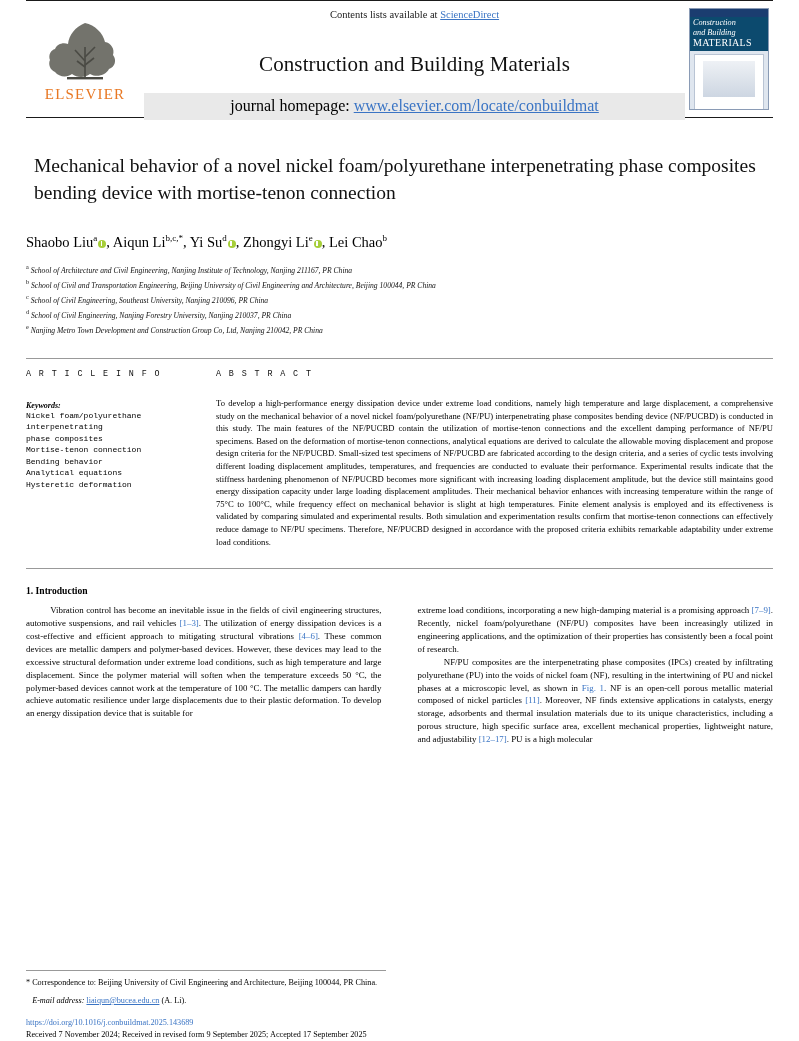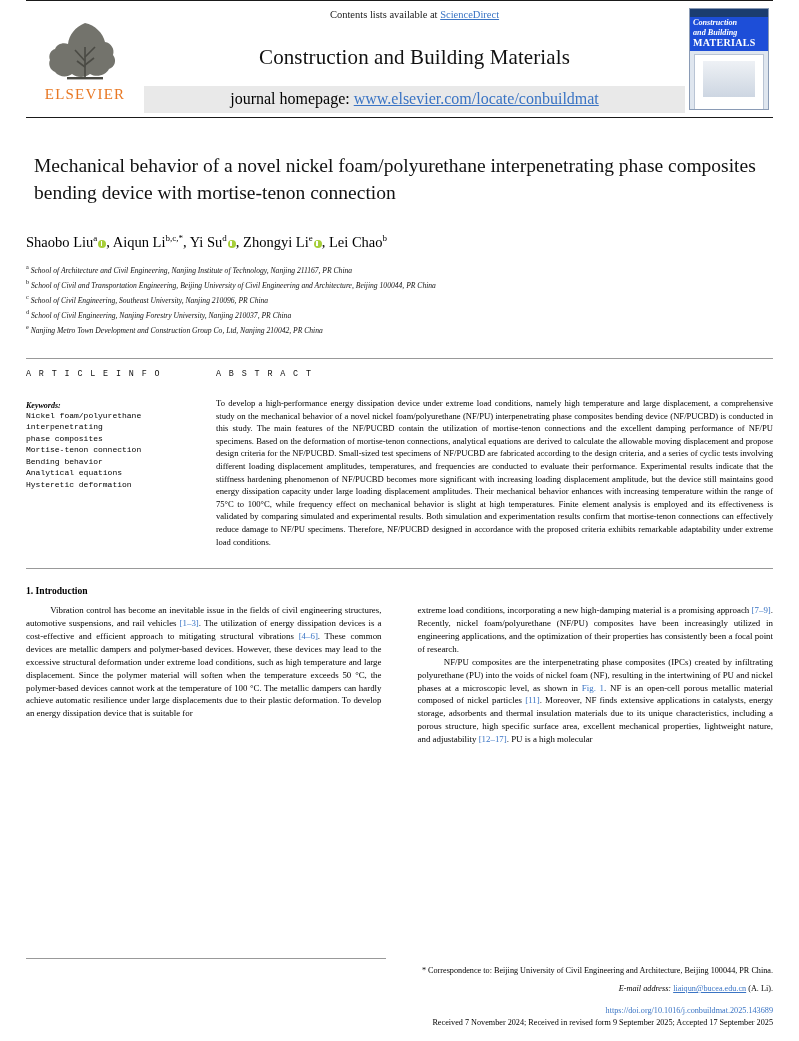--- a/index.html
+++ b/index.html
@@ -68,21 +68,21 @@
     justify-content: flex-start;
     padding-top: 8px;
   }
   .contents-line {
     font-size: 10.5px;
     color: #1a1a1a;
   }
   .contents-line .sd-link { color: #3a74c4; }
   .journal-title {
     font-size: 21px;
-    margin-top: 25px;
+    margin-top: 32px;
     color: #111;
     letter-spacing: 0.1px;
   }
   .homepage-bar {
     margin-top: 16px;
     background: #e9e9e9;
     width: 100%;
     text-align: center;
     font-size: 16px;
     padding: 4px 0 5px 0;
@@ -98,25 +98,25 @@
     position: relative;
     overflow: hidden;
   }
   .cover-top {
     background: #1b3d70;
     height: 8px;
     width: 100%;
   }
   .cover-title {
     color: #ffffff;
-    background: #1d4ed8;
+    background: #0c4a6e;
     font-size: 8.2px;
     line-height: 10px;
     font-style: italic;
-    font-weight: bold;
+    font-weight: normal;
     padding: 1px 3px 3px 3px;
     font-family: "Liberation Serif", serif;
   }
   .cover-title .big {
     font-style: normal;
     font-size: 10px;
     letter-spacing: 0.3px;
   }
   .cover-img-area {
     background: #ffffff;
@@ -265,21 +265,21 @@
     margin-top: 11px;
   }
   .hist-line {
     font-size: 8.2px;
     margin-top: 3px;
   }
   .rights-line {
     font-size: 8.2px;
     margin-top: 3px;
   }
-  .bottom-block { position: absolute; left: 26px; right: 26px; bottom: 14px; text-align: right; }
+  .bottom-block { position: absolute; left: 26px; right: 26px; bottom: 2px; }
 </style>
 </head>
 <body>
 
 <div class="page">
 
 
   <div class="masthead">
 
     <div class="elsevier-logo">

